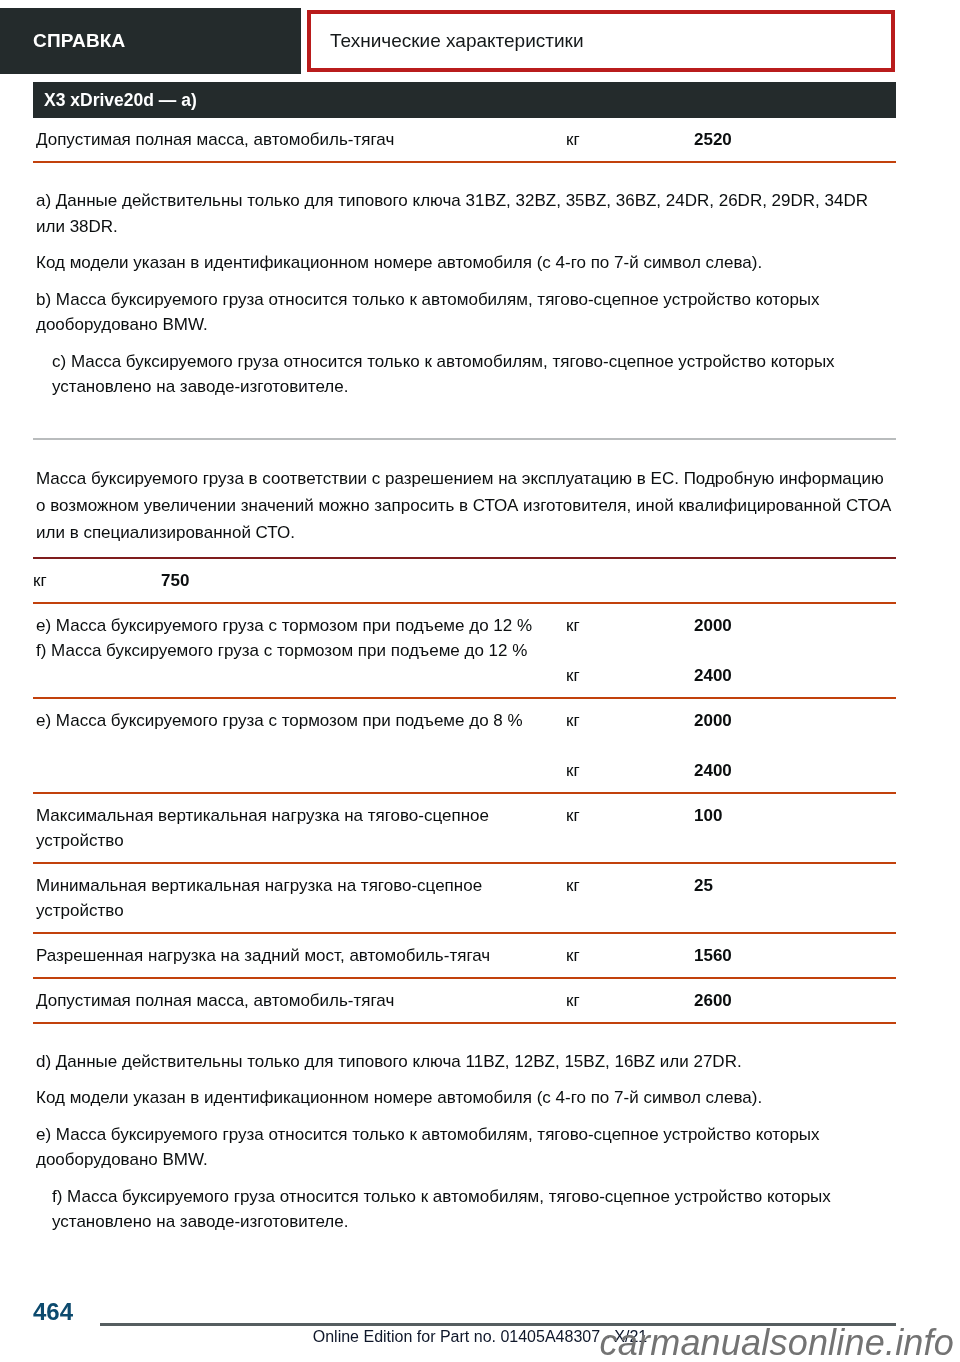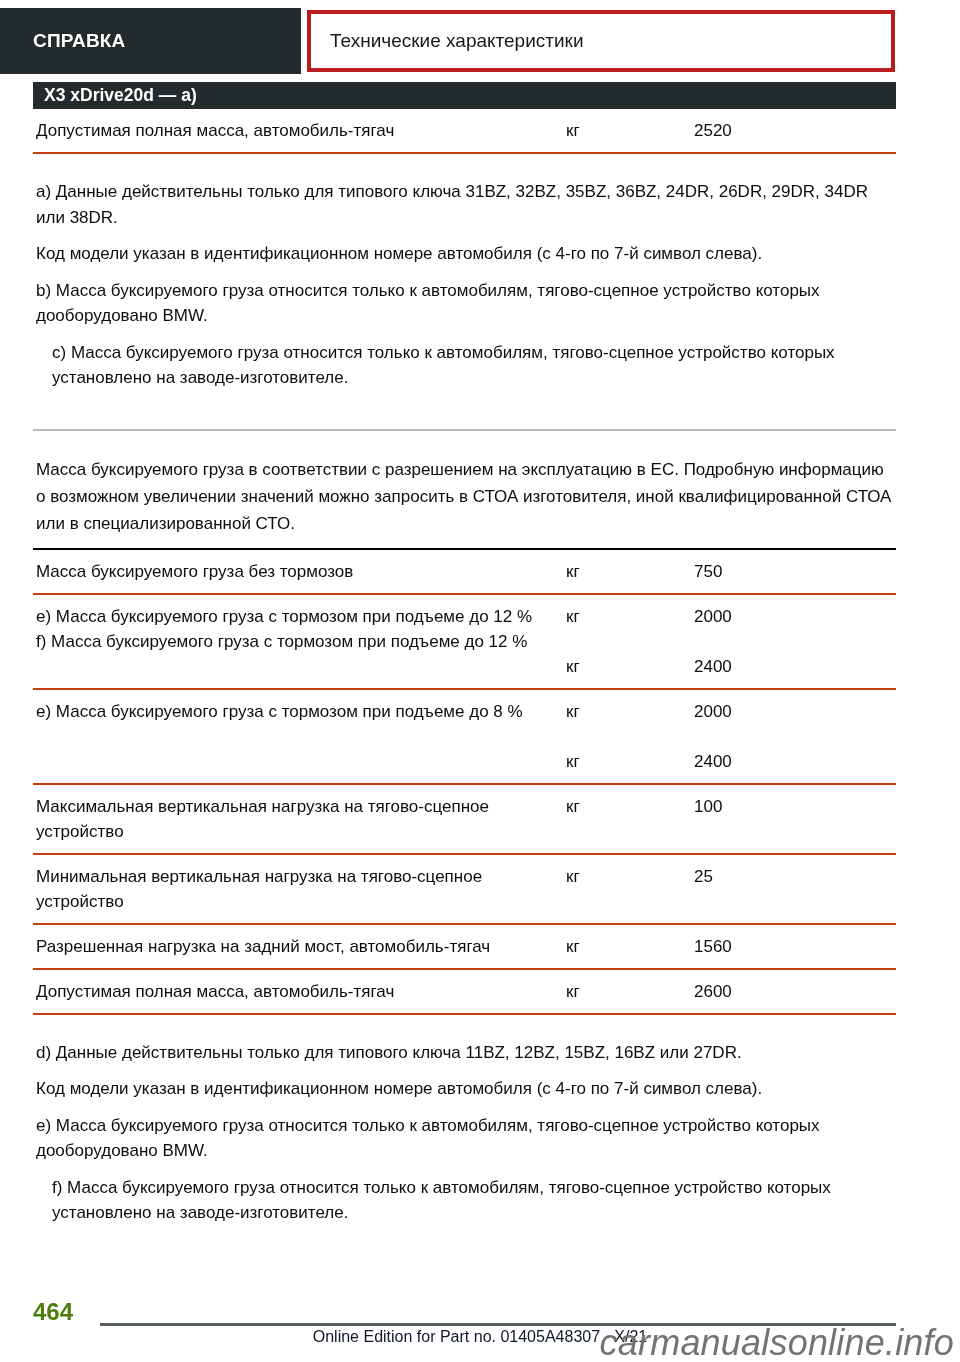--- a/index.html
+++ b/index.html
@@ -71,21 +71,21 @@
     margin: 0 0 0 0;
   }
 
   
   .sec-header {
     margin: 0 64px 0 33px;
     background: #242b2c;
     color: #ffffff;
     font-size: 17.5px;
     font-weight: bold;
-    height: 27px;
+    height: 36px;
     display: flex;
     align-items: center;
     padding-left: 11px;
     box-sizing: border-box;
   }
 
   
   .tbl {
     margin: 0 64px 0 33px;
   }
@@ -109,20 +109,21 @@
     width: 128px;
     font-size: 17px;
     line-height: 25px;
     color: #0b0e0f;
   }
   .cell-value {
     flex: 1;
     font-size: 17px;
     line-height: 25px;
     color: #0b0e0f;
+    font-weight: bold;
   }
   .stack-line { display: block; }
   .stack-line.gap { margin-top: 25px; }
 
   
   .notes {
     margin: 0 64px 0 33px;
     padding-top: 25px;
   }
   .note {
@@ -133,21 +134,21 @@
     padding-left: 3px;
   }
   .note:last-child { margin-bottom: 0; margin-left: 16px; }
 
   .intro {
     margin: 0 64px 0 33px;
     padding: 11px 0 11px 3px;
     font-size: 17px;
     line-height: 27px;
     color: #0b0e0f;
-    border-bottom: 2px solid #000000;
+    border-bottom: 2px solid #7f1d1d;
     box-sizing: border-box;
   }
 
   .sec-rule-top {
     margin: 0 64px 0 33px;
     border-top: 2px solid #b9bcbd;
   }
 
   .spacer-lg { height: 38px; }
   .spacer-sm { height: 14px; }
@@ -159,21 +160,21 @@
     bottom: 0;
     width: 960px;
     height: 92px;
   }
   .footer-pageno {
     position: absolute;
     left: 33px;
     top: 28px;
     font-size: 24px;
     font-weight: bold;
-    color: #4d7c0f;
+    color: #0c4a6e;
   }
   .footer-rule {
     position: absolute;
     left: 100px;
     top: 53px;
     width: 796px;
     height: 3px;
     background: #565e60;
   }
   .footer-edition {
@@ -234,21 +235,20 @@
   <div class="sec-rule-top"></div>
   <div class="spacer-sm"></div>
 
   <div class="section">
 
     <div class="intro">Масса буксируемого груза в соответствии с разрешением на эксплуатацию в ЕС. Подробную информацию о возможном увеличении значений можно запросить в СТОА изготовителя, иной квалифицированной СТОА или в специализированной СТО.</div>
 
     <div class="tbl">
 
       <div class="row">
-        <div class="cell-label">Масса буксируемого груза без тормозов</div>
         <div class="cell-unit">кг</div>
         <div class="cell-value">750</div>
       </div>
 
       <div class="row">
         <div class="cell-label">
           <span class="stack-line">e) Масса буксируемого груза с тормозом при подъеме до 12 %</span>
           <span class="stack-line">f) Масса буксируемого груза с тормозом при подъеме до 12 %</span>
         </div>
         <div class="cell-unit">

